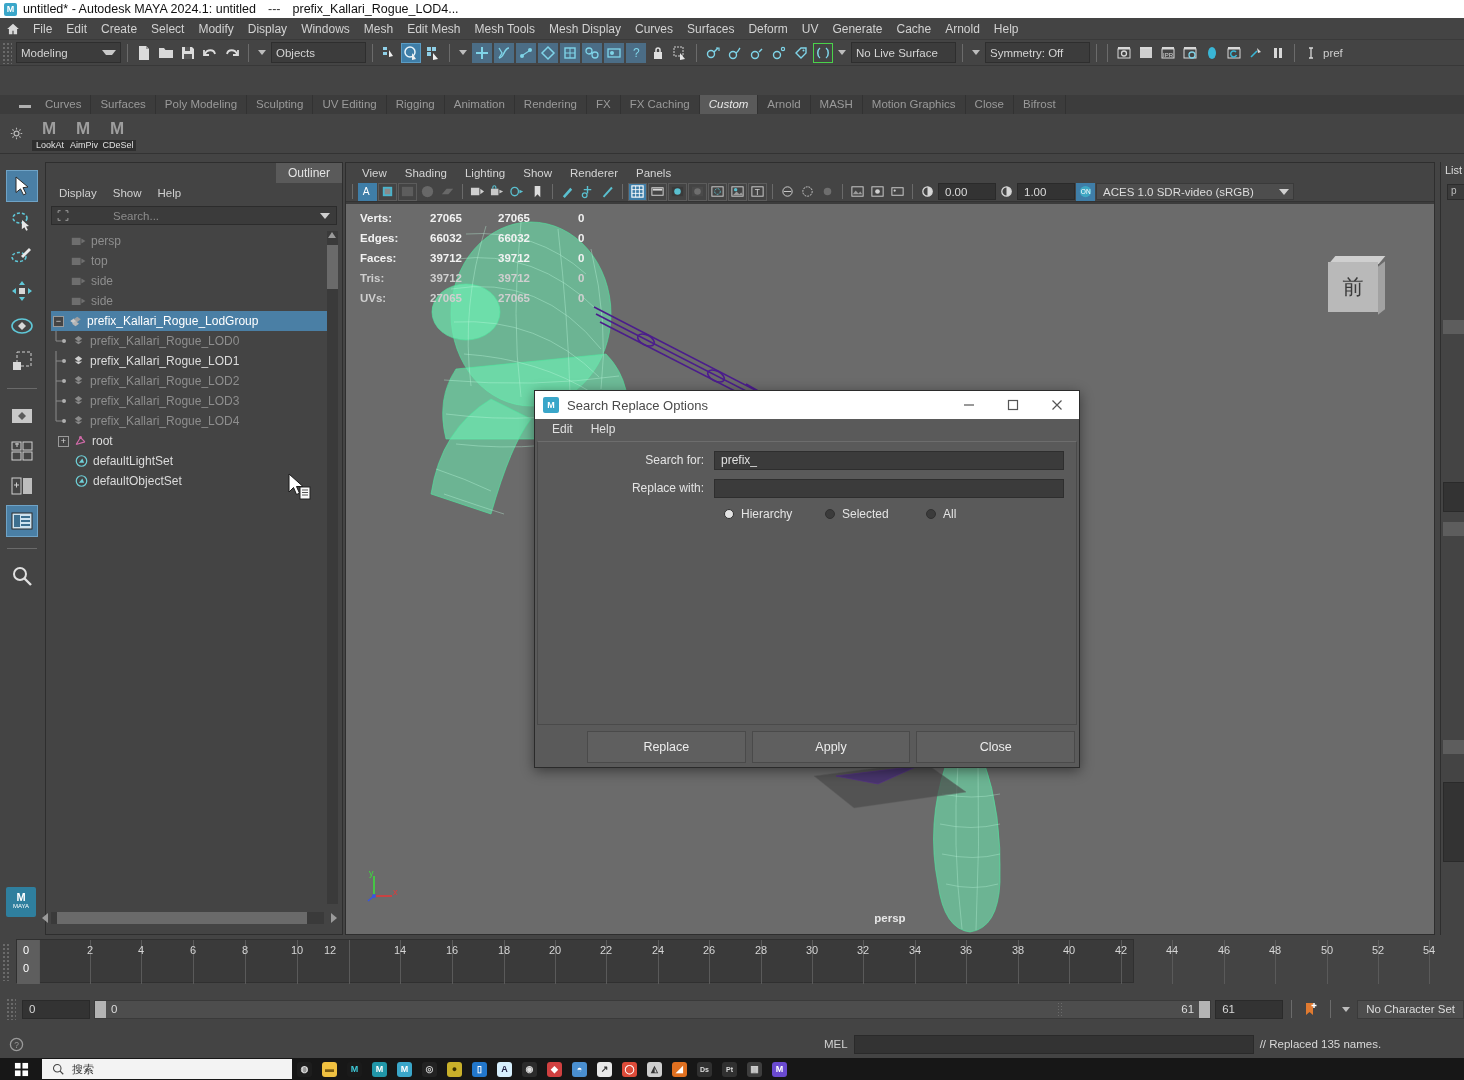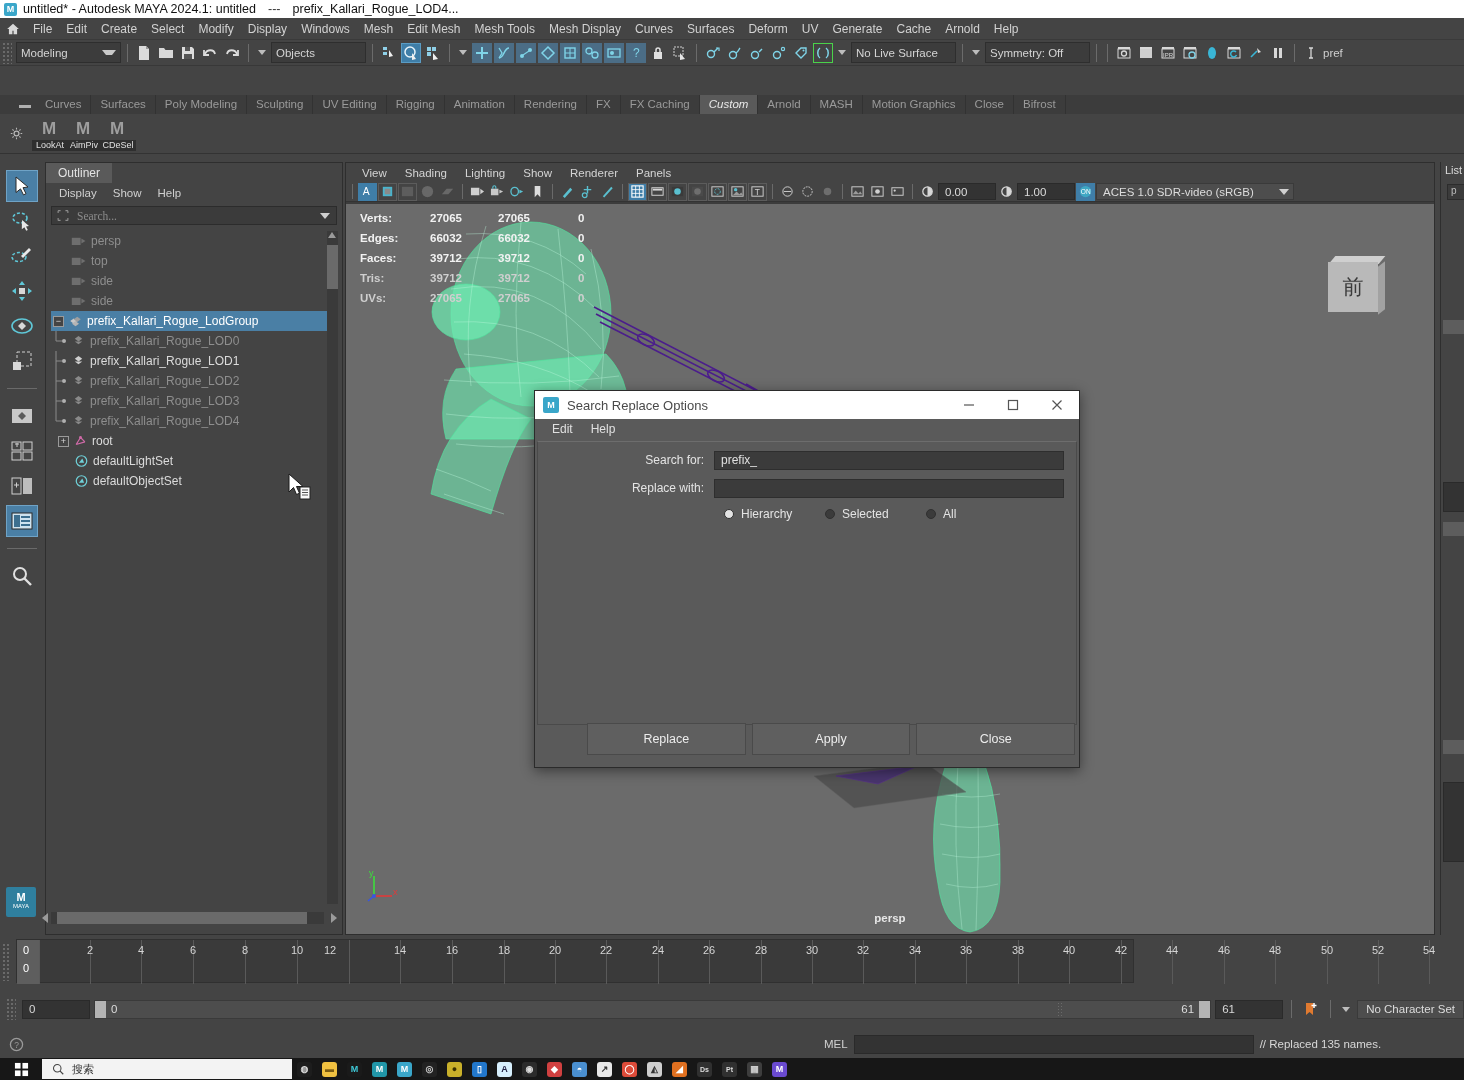--- a/index.html
+++ b/index.html
@@ -126,36 +126,36 @@
     align-items:center; justify-content:center; font-size:11px; font-weight:bold;
     border-radius:2px; line-height:9px;
   }
   .maya-logo-bottom small { font-size:6px; font-weight:normal; }
 
   
   .outliner {
     position:absolute; left:45px; top:162px; width:298px; height:773px;
     background:#444444; border:1px solid #2e2e2e;
   }
-  .ol-tabhdr { height:20px; display:flex; align-items:flex-end; }
+  .ol-tabhdr { height:20px; display:flex; align-items:flex-end;justify-content:flex-end; }
   .ol-tab {
     background:#5a5a5a; color:#e3e3e3; font-size:12px; padding:3px 12px 3px 12px;
     height:20px; line-height:14px;
   }
   .ol-menu { height:20px; display:flex; align-items:center; padding-left:6px; gap:2px;
     background:#444; }
   .ol-menu div { font-size:11.5px; color:#d0d0d0; padding:1px 7px; }
   .ol-search {
     margin:3px 5px 0 5px; height:19px; background:#3b3b3b; border:1px solid #2c2c2c;
     display:flex; align-items:center; gap:5px; padding-left:2px;
   }
   .ol-search .selicon { width:18px; height:16px; display:flex;align-items:center;justify-content:center;}
   .ol-search input {
     flex:1; background:transparent; border:none; outline:none;
-    color:#cfcfcf; font-size:11.5px; font-family:Liberation Serif, serif;
+    color:#cfcfcf; font-size:11.5px; font-family:Liberation Sans, sans-serif;margin-left:36px;
   }
   .ol-search input::placeholder { color:#8c8c8c; }
   .ol-search .dn {
     width:0;height:0;border-left:5px solid transparent;border-right:5px solid transparent;
     border-top:6px solid #cfcfcf; margin-right:6px;
   }
   .ol-tree {
     position:absolute; left:5px; top:68px; width:278px; bottom:30px;
     background:#444444; overflow:hidden; font-size:12px;
   }
@@ -357,21 +357,21 @@
   .finput {
     flex:1; margin-right:12px; height:19px; background:#3b3b3b; border:1px solid #2e2e2e;
     display:flex; align-items:center; padding-left:6px; font-size:12px; color:#e0e0e0;
   }
   .radiorow { display:flex; align-items:center; margin-top:9px; padding-left:186px; gap:0px;}
   .rad { display:flex; align-items:center; gap:7px; font-size:12px; color:#e4e4e4; width:101px;}
   .rbullet { width:10px;height:10px;border-radius:50%;background:#3b3b3b;
     border:1px solid #303030; flex:none;}
   .rbullet.on { background:#e3e3e3; }
   .dlg-buttons {
-    position:absolute; left:4px; right:4px; bottom:12px; height:32px;
+    position:absolute; left:4px; right:4px; bottom:4px; height:32px;
     display:flex; gap:6px;margin-left:48px;
   }
   .dbtn {
     flex:1; background:#5f5f5f; border:1px solid #4a4a4a;
     display:flex; align-items:center; justify-content:center; font-size:12.5px; color:#ececec;
   }
 </style>
 </head>
 <body>
 

